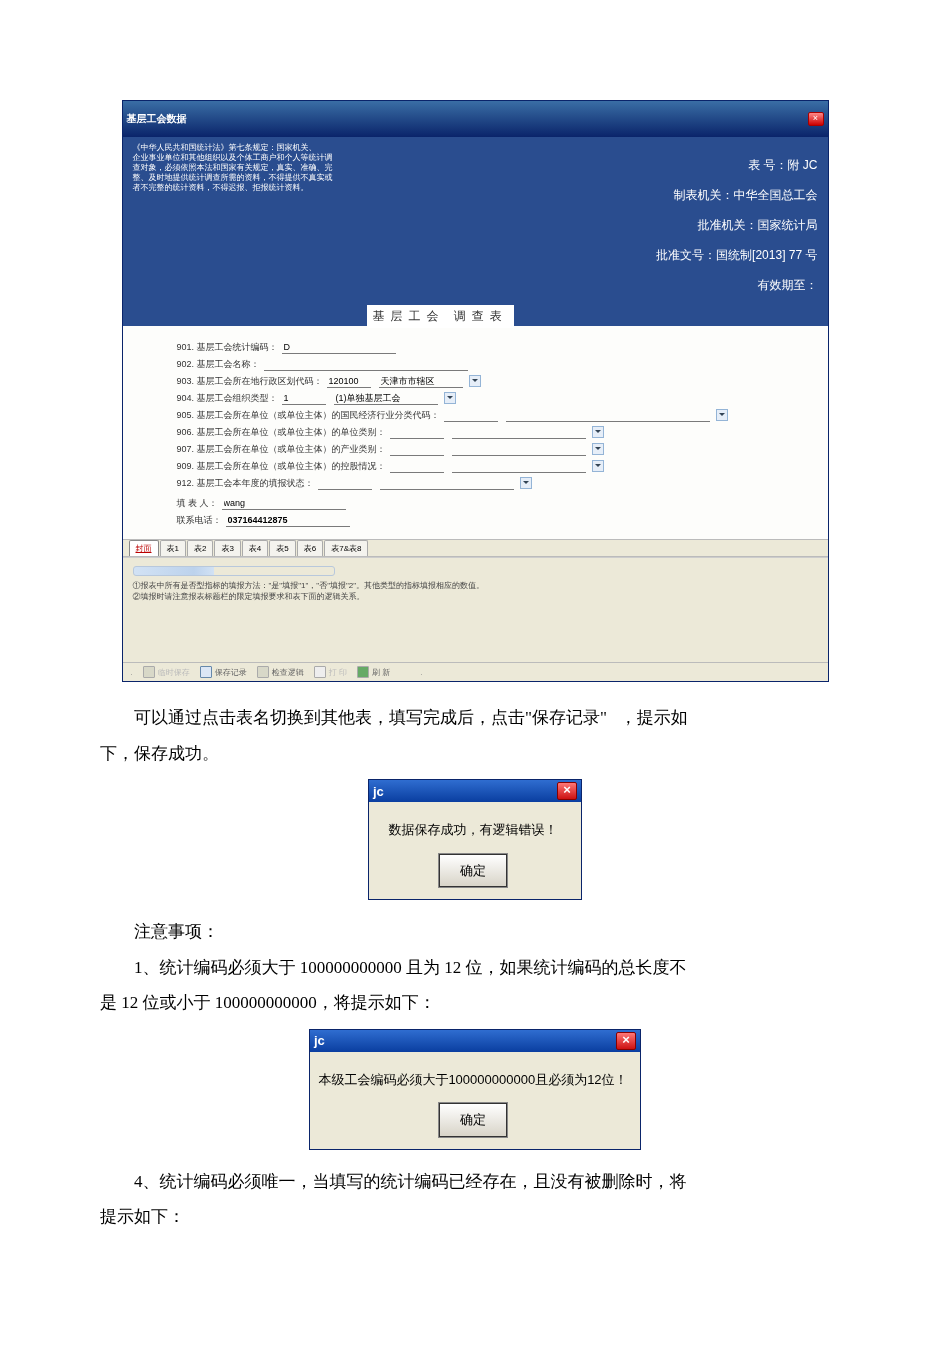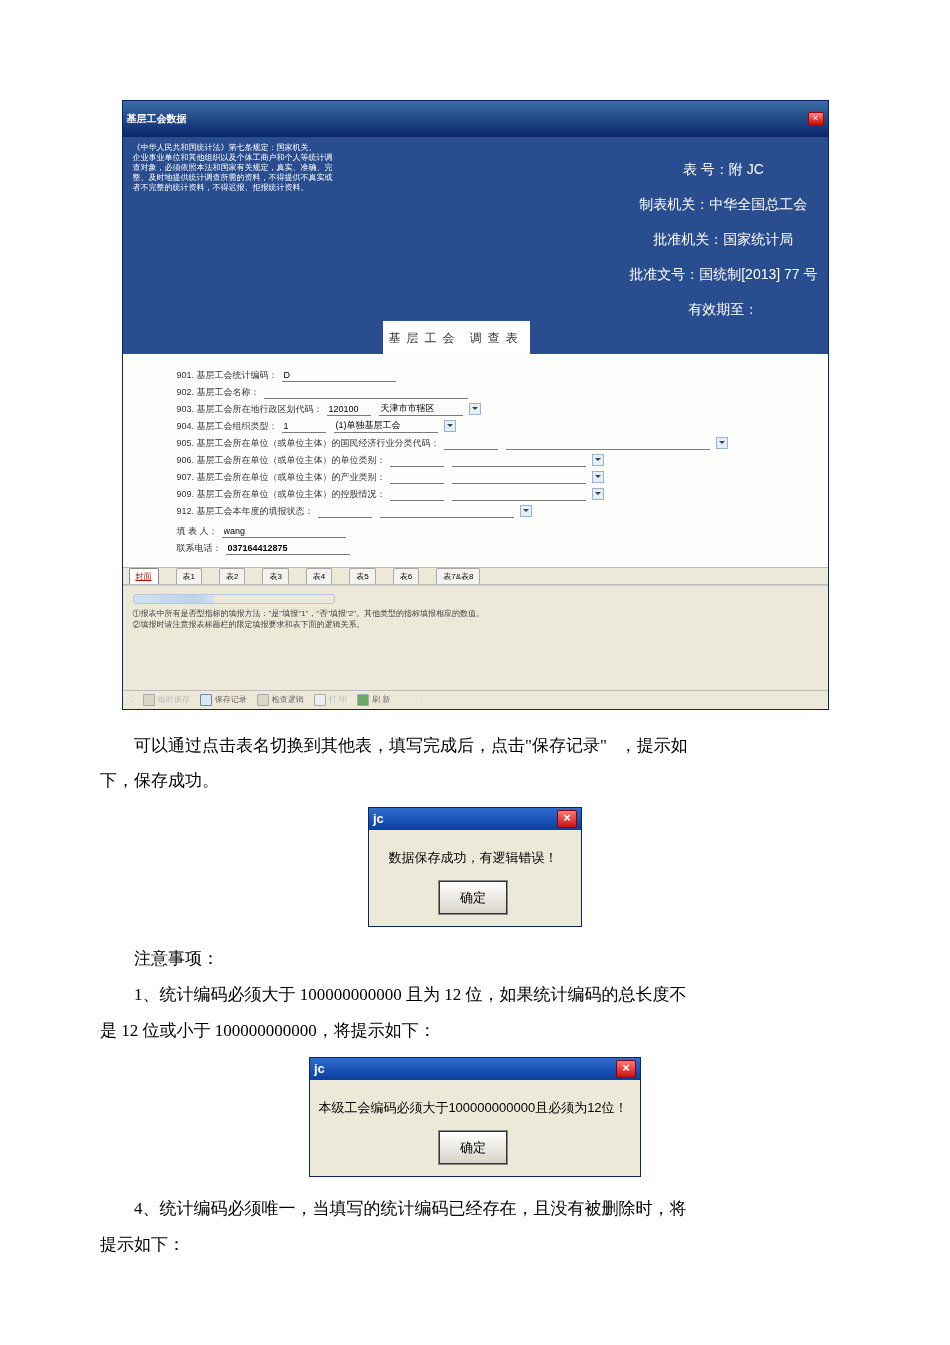--- a/index.html
+++ b/index.html
@@ -49,30 +49,30 @@
     background: #2a4d8f;
     color: #fff;
     padding: 6px 10px 18px 10px;
     font-size: 8px;
     line-height: 1.25;
     display: flex;
     justify-content: space-between;
     position: relative;
   }
   .law-text { width: 220px; white-space: pre-line; }
-  .meta-right { text-align: center; white-space: pre-line; font-size:14px; }
+  .meta-right { text-align: right; white-space: pre-line; font-size:12px; }
   .cut-title {
     background:#fff;
     color:#333;
     font-size:12px;
     letter-spacing:6px;
-    padding:10px 6px;
+    padding:4px 6px;
     position:absolute;
     bottom:-2px;
-    left:260px;
+    left:244px;
   }
 
   .form-area {
     background: #fdfdfb;
     padding: 12px 20px 8px 36px;
     font-size: 9px;
     color: #333;
   }
   .fl { display:flex; margin: 3px 18px; height:14px; }
   .fl label { white-space: nowrap; }
@@ -108,21 +108,21 @@
     padding:0 6px;
     border-top:1px solid #bbb;
     border-bottom:1px solid #bbb;
     font-size:8px;
   }
   .tab {
     padding:2px 6px;
     border:1px solid #aaa;
     border-bottom:none;
     background:#f4f3ee;
-    margin-right:17px;
+    margin-right:1px;
     border-radius: 2px 2px 0 0;
   }
   .tab.active {
     background:#fff;
     color:#b00;
     text-decoration: underline;
     border-color:#888;
   }
 
   .notes {

